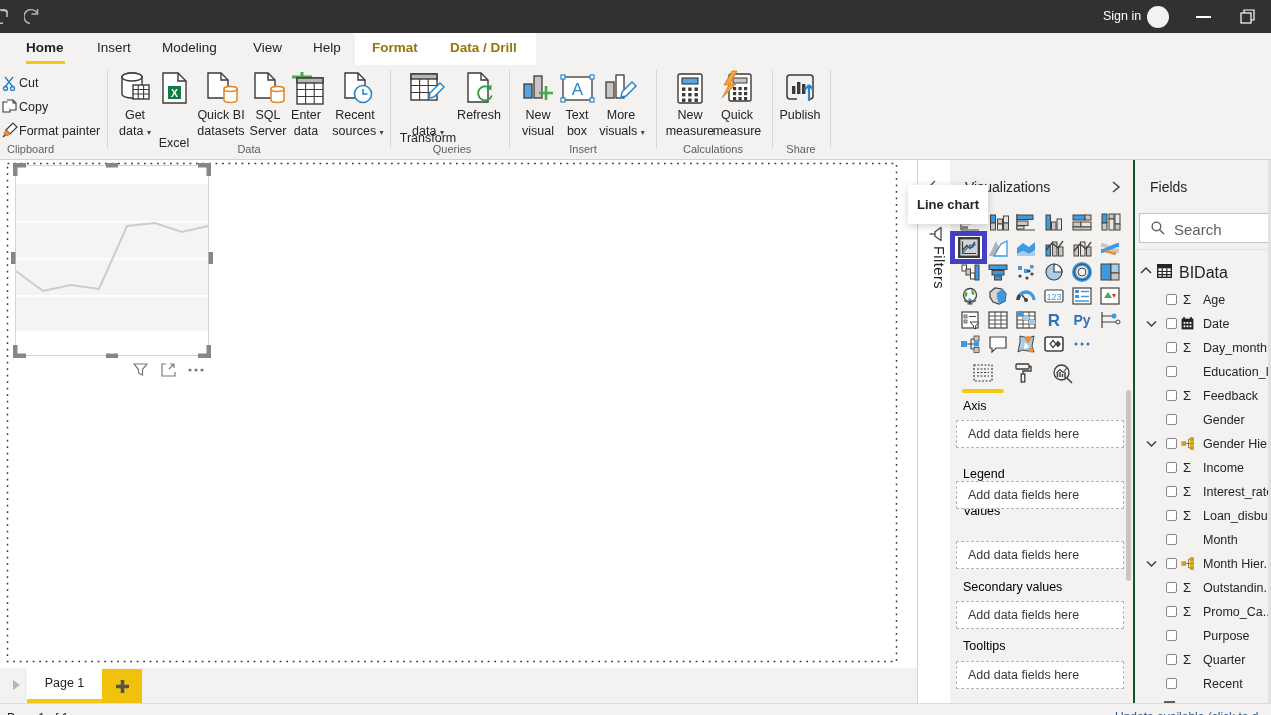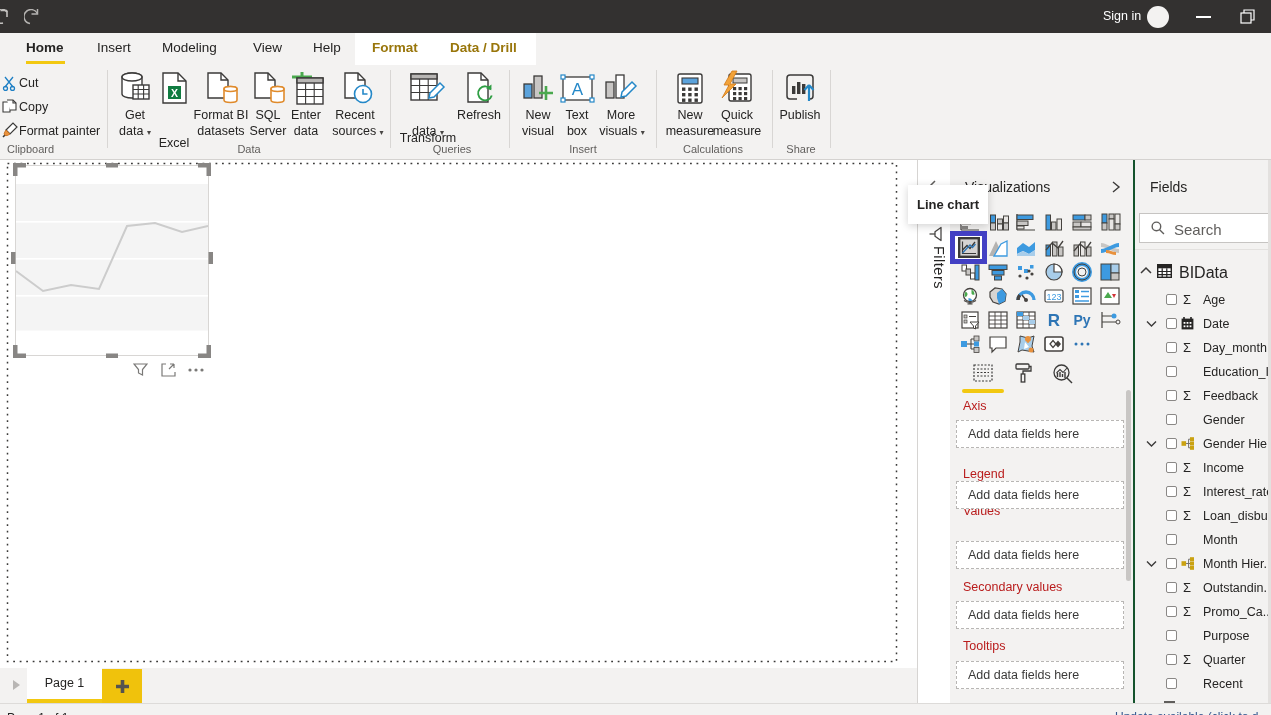--- a/index.html
+++ b/index.html
@@ -22,21 +22,21 @@
   .rsep { top:70px; width:1px; height:78px; background:#d8d6d4; }
   .rlbl { top:143px; font-size:11px; color:#605e5c; text-align:center; }
   .ritem { text-align:center; font-size:12.5px; color:#252423; }
   .smalltext { font-size:12.5px; color:#252423; }
   .chv { font-size:8px; color:#484644; }
   
   #filterstrip { left:917px; top:160px; width:33px; height:543px; background:#fff; border-left:1px solid #d6d4d2; }
   #vizpanel { left:950px; top:160px; width:183px; height:543px; background:#f3f2f1; }
   #fieldspanel { left:1133px; top:160px; width:138px; height:543px; background:#f3f2f1; border-left:2px solid #14532d; }
   .paneltitle { font-size:14px; color:#252423; }
-  .welllabel { font-size:12.5px; color:#b91c1c; }
+  .welllabel { font-size:12.5px; color:#000000; }
   .wellbox { left:956px; width:168px; height:28px; background:#fff; border:1px dashed #b8b6b4; font-size:12.5px; color:#3b3a39; line-height:27px; padding-left:11px; }
   .fieldrow { left:0; width:138px; height:24px; font-size:12.5px; color:#252423; }
   .cb { position:absolute; left:31px; top:6px; width:11px; height:11px; border:1px solid #8a8886; border-radius:2px; background:#fff; }
   .fname { position:absolute; left:68px; top:5px; white-space:nowrap; }
   .sigma { position:absolute; left:48px; top:4px; font-size:13px; color:#252423; }
   
   #tabbar { left:0; top:668px; width:917px; height:35px; background:#f3f2f1; }
   #page1tab { left:27px; top:0px; width:75px; height:35px; background:#fff; border-bottom:4px solid #f2c811; text-align:center; font-size:12.5px; line-height:31px; }
   #plustab { left:102px; top:1px; width:40px; height:34px; background:#f0c20c; text-align:center; color:#55534f; font-size:17px; font-weight:bold; line-height:32px; }
   #statusbar { left:0; top:703px; width:1271px; height:12px; background:#f3f2f1; border-top:1px solid #dddbd9; }
@@ -103,21 +103,21 @@
 </svg>
 <svg class="abs" style="left:1px;top:122px" width="17" height="17" viewBox="0 0 17 17">
   <path d="M7 10 L2 15" stroke="#3b3a39" stroke-width="1.6"></path>
   <path d="M5 8 L12 1 L16 5 L9 12 Z" fill="#fff" stroke="#3b3a39" stroke-width="1.2"></path>
   <path d="M5 8 L9 12 L6.5 13.5 Q4 14.5 3 12 Q3.5 10 5 8 Z" fill="#e8913d" stroke="#c06818" stroke-width="0.8"></path>
 </svg>
 
 <div class="abs ritem" style="left:110px;top:108px;width:50px;">Get</div>
 <div class="abs ritem" style="left:110px;top:124px;width:50px;">data <span class="chv">▾</span></div>
 <div class="abs ritem" style="left:149px;top:108px;width:50px;margin-top:28px;">Excel</div>
-<div class="abs ritem" style="left:181px;top:108px;width:80px;">Format BI</div>
+<div class="abs ritem" style="left:181px;top:108px;width:80px;">Quick BI</div>
 <div class="abs ritem" style="left:181px;top:124px;width:80px;">datasets</div>
 <div class="abs ritem" style="left:243px;top:108px;width:50px;">SQL</div>
 <div class="abs ritem" style="left:243px;top:124px;width:50px;">Server</div>
 <div class="abs ritem" style="left:281px;top:108px;width:50px;">Enter</div>
 <div class="abs ritem" style="left:281px;top:124px;width:50px;">data</div>
 <div class="abs ritem" style="left:325px;top:108px;width:60px;">Recent</div>
 <div class="abs ritem" style="left:325px;top:124px;width:66px;">sources <span class="chv">▾</span></div>
 <div class="abs ritem" style="left:393px;top:108px;width:70px;margin-top:23px;">Transform</div>
 <div class="abs ritem" style="left:393px;top:124px;width:70px;">data <span class="chv">▾</span></div>
 <div class="abs ritem" style="left:454px;top:108px;width:50px;">Refresh</div>

